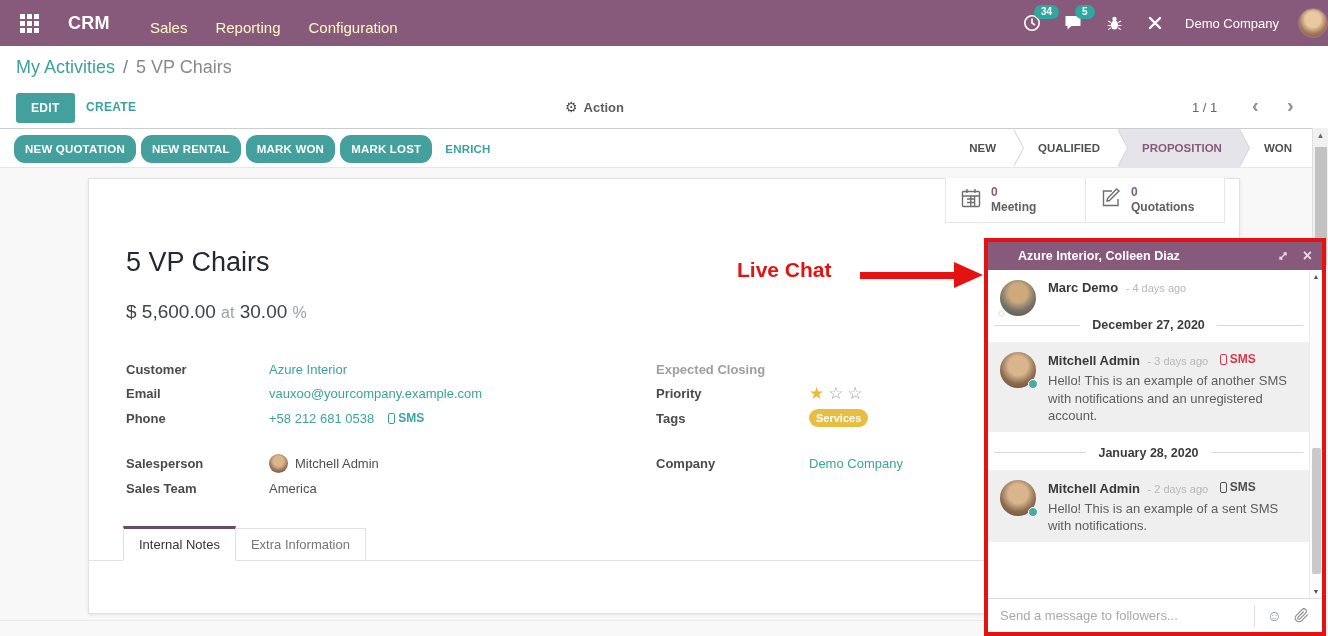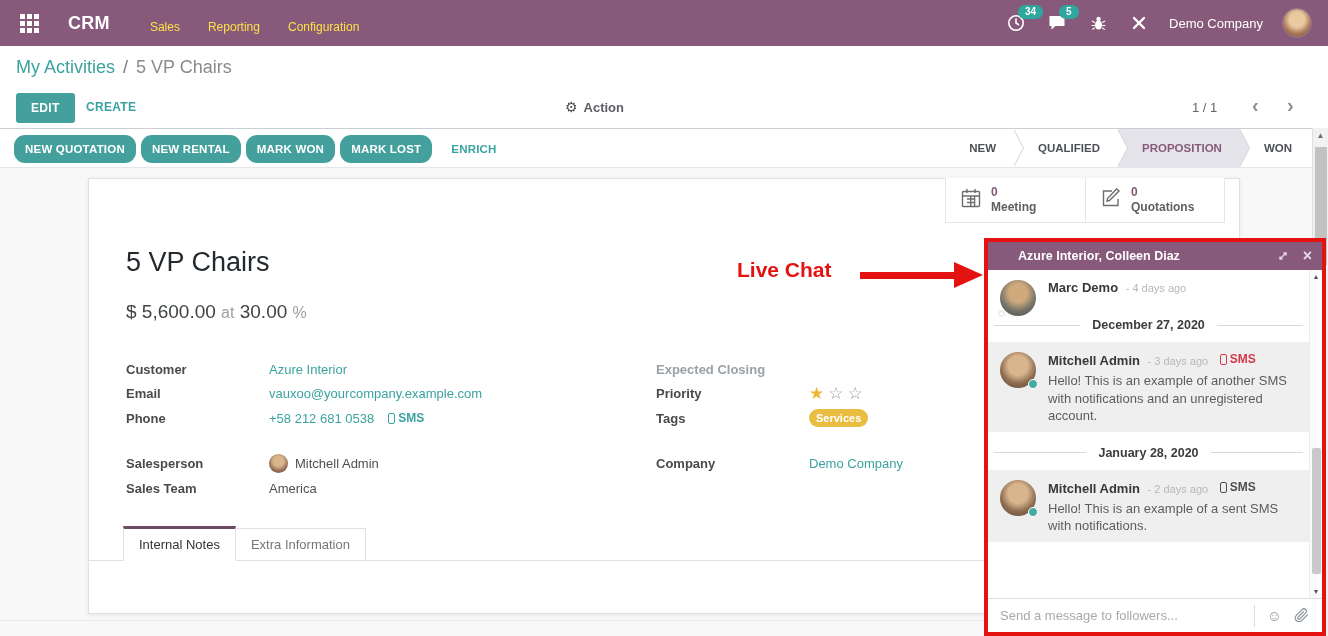--- a/index.html
+++ b/index.html
@@ -5,23 +5,23 @@
   * { margin:0; padding:0; box-sizing:border-box; }
   html,body { width:1328px; height:636px; }
   body { font-family:"Liberation Sans","DejaVu Sans",sans-serif; background:#fff; }
   #screen { position:relative; width:1328px; height:636px; overflow:hidden; background:#fff; }
 
   
   .navbar { position:absolute; left:0; top:0; width:1328px; height:46px; background:#875a7b; color:#fff; z-index:20; }
   .nav-left { position:absolute; left:0; top:0; height:46px; display:flex; align-items:center; }
   .apps-btn { margin-left:16px; width:26px; height:26px; display:flex; align-items:center; justify-content:center; cursor:pointer; }
   .app-name { margin-left:26px; font-size:18px; font-weight:bold; letter-spacing:.3px; cursor:pointer; }
-  .nav-menu { margin-left:40px; font-size:12px; color:#fde047; cursor:pointer;margin-top:8px; }
+  .nav-menu { margin-left:40px; font-size:15px; color:#fef9c3; cursor:pointer;margin-top:8px; }
   .nav-menu + .nav-menu { margin-left:28px; }
-  .nav-right { position:absolute; right:0; top:0; height:46px; display:flex; align-items:center; gap:19px; padding-right:16px; }
+  .nav-right { position:absolute; right:0; top:0; height:46px; display:flex; align-items:center; gap:19px; }
   .nav-iconwrap { position:relative; width:22px; height:22px; display:flex; align-items:center; justify-content:center; cursor:pointer; }
   .nav-badge { position:absolute; top:-7px; left:13px; background:#2fa79e; color:#fff; font-size:10px; font-weight:bold; border-radius:9px; padding:2px 7px; line-height:1; }
   .nav-company { font-size:13px; color:#fff; cursor:pointer; }
   .nav-avatar { width:30px; height:30px; border-radius:50%; background:radial-gradient(circle at 50% 38%, #e8c9a0 0 34%, #a8795a 62%, #6e4f3a 100%); border:1px solid #9d7790; cursor:pointer; }
 
   
   .breadcrumb-row { position:absolute; left:0; top:46px; width:1328px; height:42px; background:#fff; display:flex; align-items:center; padding-left:16px; }
   .bc-parent { color:#3ba39f; font-size:18px; cursor:pointer; }
   .bc-sep { color:#7b7b7b; font-size:18px; margin:0 8px; }
   .bc-current { color:#8a8a8a; font-size:18px; }
@@ -33,21 +33,21 @@
   .action-menu { position:absolute; left:565px; top:11px; display:flex; align-items:center; gap:6px; color:#5c5f63; font-size:13px; font-weight:bold; cursor:pointer; }
   .gear { font-size:14px; color:#4a4d51; }
   .pager { position:absolute; left:1192px; top:12px; font-size:13px; color:#666; }
   .pager-prev { position:absolute; left:1252px; top:6px; font-size:20px; font-weight:bold; color:#8b9198; cursor:pointer; }
   .pager-next { position:absolute; left:1287px; top:6px; font-size:20px; font-weight:bold; color:#8b9198; cursor:pointer; }
 
   
   .statusbar { position:absolute; left:0; top:128px; width:1328px; height:40px; background:#fff; border-top:1px solid #c9ced3; border-bottom:1px solid #e4e6e8; z-index:2; }
   .sb-buttons { position:absolute; left:14px; top:6px; display:flex; gap:5px; align-items:center; }
   .sb-btn { background:#43a09d; color:#fff; border:none; font-size:11.5px; font-weight:bold; padding:8px 11px; border-radius:11px; cursor:pointer; letter-spacing:.2px; }
-  .sb-enrich { background:none; border:none; color:#3ba39f; font-size:11.5px; font-weight:bold; margin-left:14px; cursor:pointer; letter-spacing:.2px; }
+  .sb-enrich { background:none; border:none; color:#3ba39f; font-size:11.5px; font-weight:bold; margin-left:8px; cursor:pointer; letter-spacing:.2px; }
   .stages { position:absolute; right:18px; top:0; height:38px; display:flex; }
   .stage { position:relative; display:flex; align-items:center; padding:0 18px 0 24px; font-size:11.5px; font-weight:bold; color:#4c5055; background:#fff; cursor:pointer; }
   .stage::before { content:""; position:absolute; right:-10px; top:0; border-top:19px solid transparent; border-bottom:19px solid transparent; border-left:10px solid #d4d4d8; z-index:3; }
   .stage::after { content:""; position:absolute; right:-9px; top:0; border-top:19px solid transparent; border-bottom:19px solid transparent; border-left:10px solid #fff; z-index:3; }
   .stage.active { background:#e4e4ea; color:#875a7b; }
   .stage.active::after { border-left-color:#e4e4ea; }
   .stage:last-child::before, .stage:last-child::after { display:none; }
 
   
   .content { position:absolute; left:0; top:168px; width:1328px; height:468px; background:#f8f8f8; }

